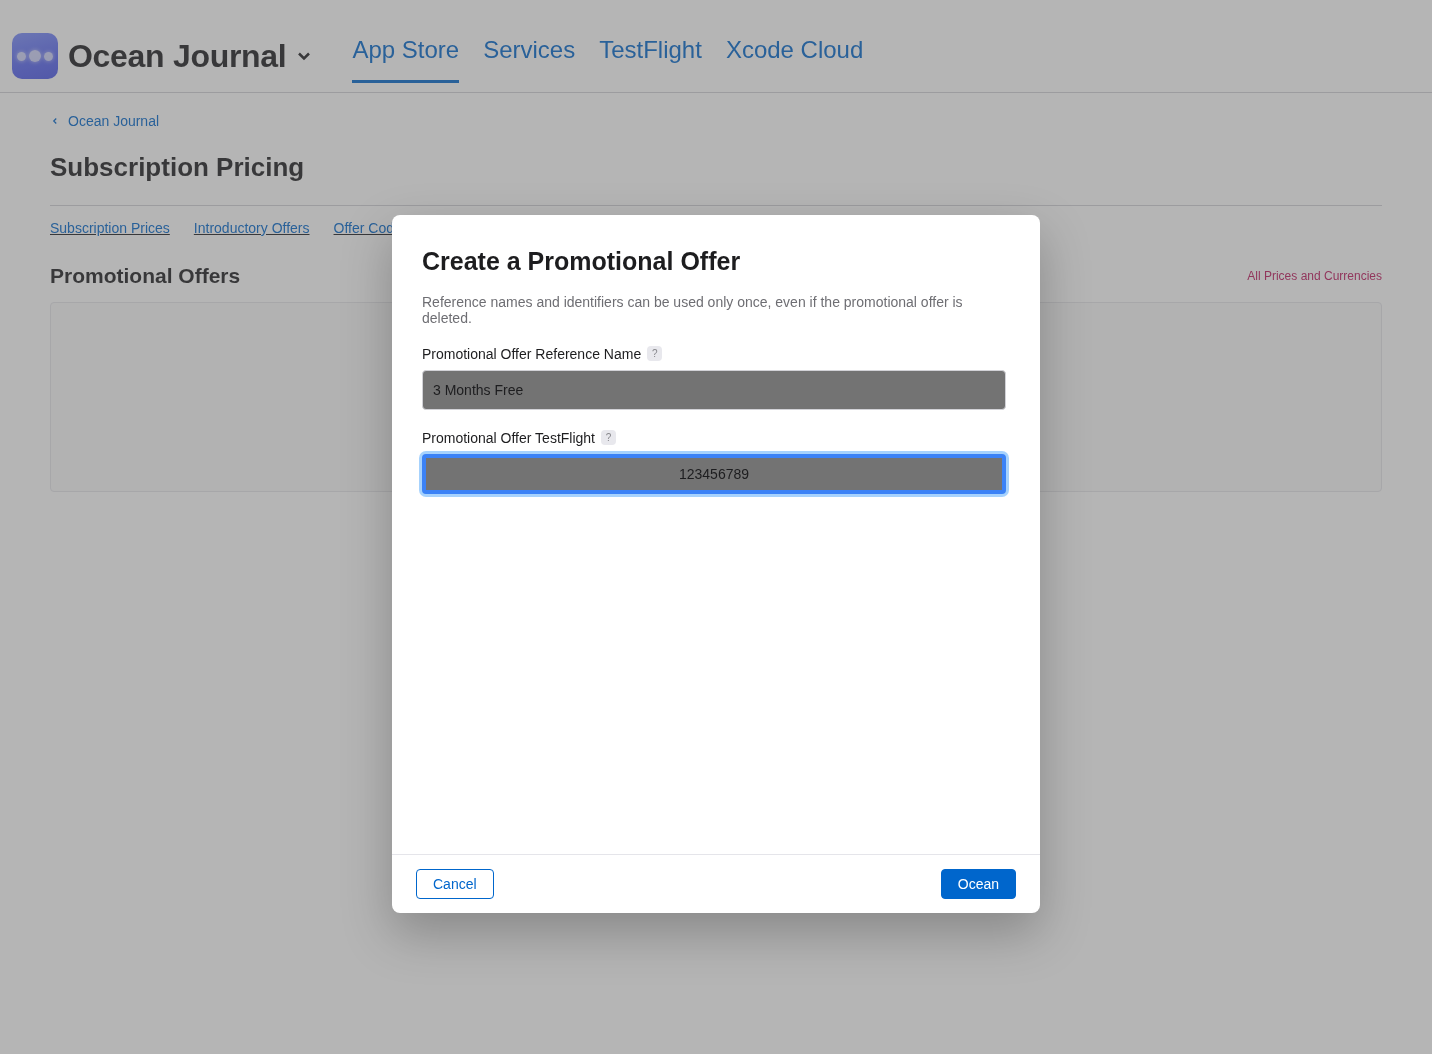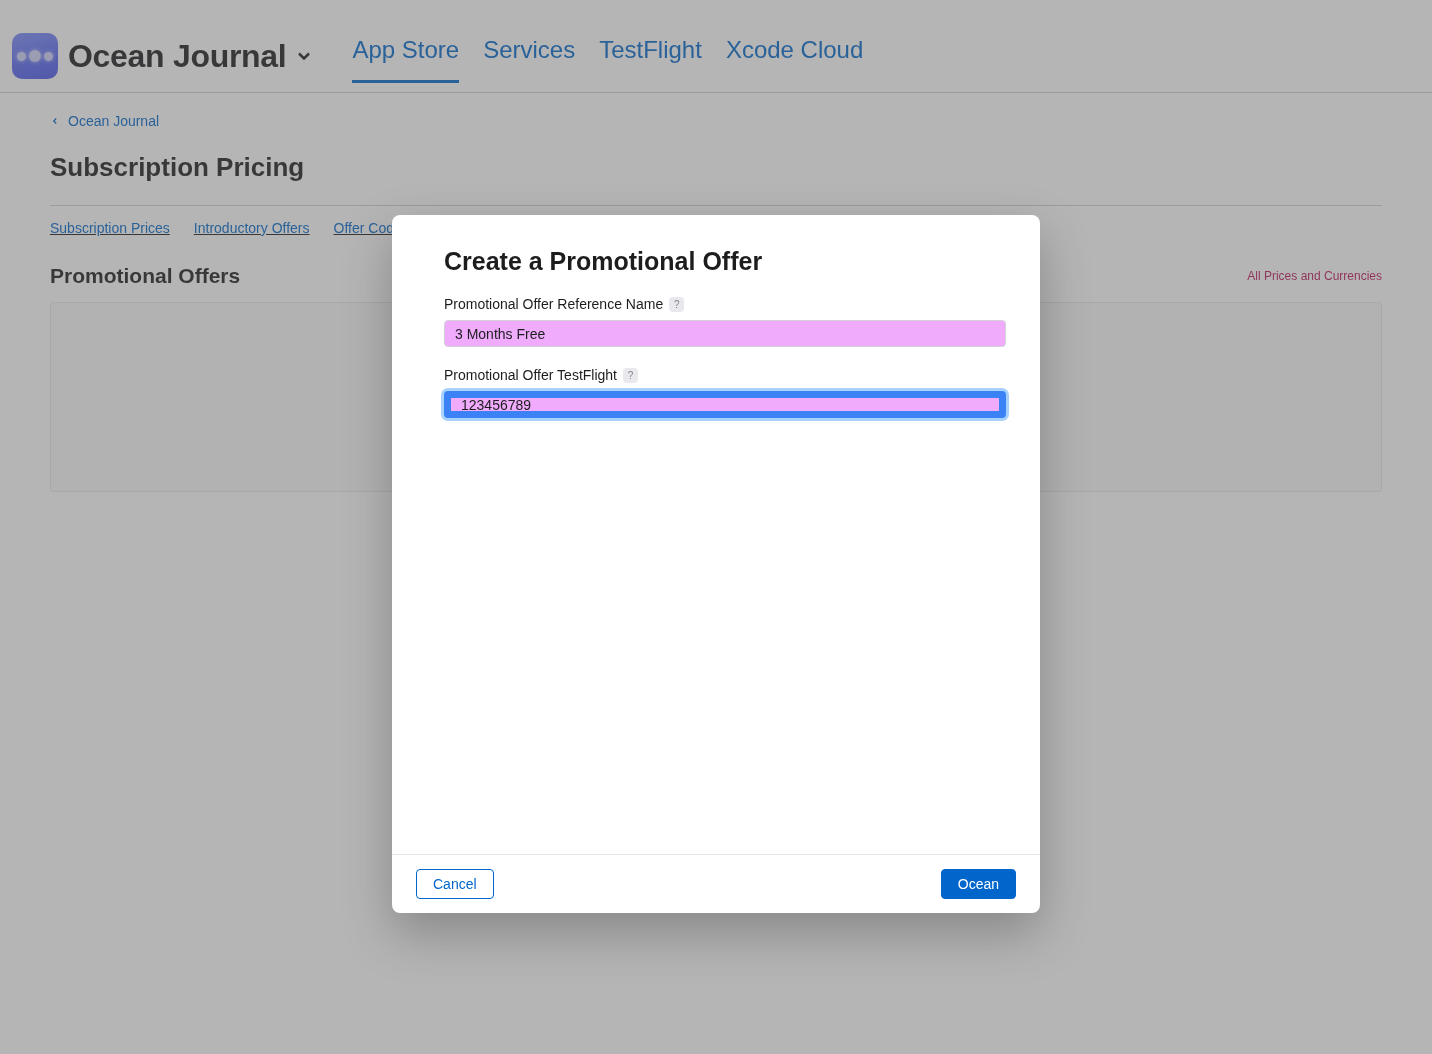--- a/index.html
+++ b/index.html
@@ -40,31 +40,31 @@
   
   .overlay { position:absolute; inset:0; background:rgba(90,90,90,0.45); }
 
   
   .modal {
     position:absolute; left:50%; top:215px; transform:translateX(-50%);
     width: 648px; height: 698px; background:#fff; border-radius:8px;
     box-shadow: 0 20px 50px rgba(0,0,0,0.25);
     display:flex; flex-direction:column;
   }
-  .modal-body { padding: 32px 34px 0 52px; flex:1; }
+  .modal-body { padding: 32px 34px 0 30px; flex:1; }
   .modal-title { font-size: 25px; font-weight: 700; }
   .modal-desc { font-size: 14px; color:#6e6e73; margin-top: 18px; }
-  .field-label { font-size: 14px; color:#1d1d1f; margin-top: 20px; display:flex; align-items:center; gap:6px; }
+  .field-label { font-size: 14px; color:#1d1d1f; margin-top: 20px; display:flex; align-items:flex-start; gap:6px; }
   .help-badge { width:15px; height:15px; border-radius:4px; background:#e8e8ed; color:#86868b; font-size:10px; display:flex; align-items:center; justify-content:center; }
   .text-input {
-    width:100%; margin-top: 8px; height: 27px; padding: 0 10px;
-    font-size:14px; color:#1d1d1f; background:#f0abfc;
+    width:100%; margin-top: 8px; height: 40px; padding: 0 10px;
+    font-size:14px; color:#1d1d1f; background:#737373;
     border:1px solid #d2d2d7; border-radius:4px;
   }
-  .text-input.focused { border:7px solid #3b82f6; box-shadow: 0 0 0 3px rgba(0,125,250,0.35); outline:none; }
+  .text-input.focused { border:4px solid #3b82f6; box-shadow: 0 0 0 3px rgba(0,125,250,0.35); outline:none;text-align:center; }
 
   .modal-footer {
     border-top:1px solid #e5e5ea; padding: 14px 24px;
     display:flex; justify-content:space-between; align-items:center;
     border-bottom-left-radius:8px; border-bottom-right-radius:8px;
   }
   .btn { font-size:14px; padding: 6px 16px; border-radius:4px; cursor:pointer; }
   .btn-secondary { background:#fff; color:#0066cc; border:1px solid #0066cc; }
   .btn-primary { background:#0066cc; color:#fff; border:1px solid #0066cc; }
 </style>
@@ -115,20 +115,21 @@
     </div>
 
     <div class="panel"></div>
   </div>
 
   <div class="overlay"></div>
 
   <div class="modal">
     <div class="modal-body">
       <div class="modal-title">Create a Promotional Offer</div>
+      <div class="modal-desc">Reference names and identifiers can be used only once, even if the promotional offer is deleted.</div>
 
       <div class="field-label">
         <span>Promotional Offer Reference Name</span>
         <span class="help-badge">?</span>
       </div>
       <input class="text-input" type="text" value="3 Months Free" style="">
 
       <div class="field-label">
         <span>Promotional Offer TestFlight</span>
         <span class="help-badge">?</span>

